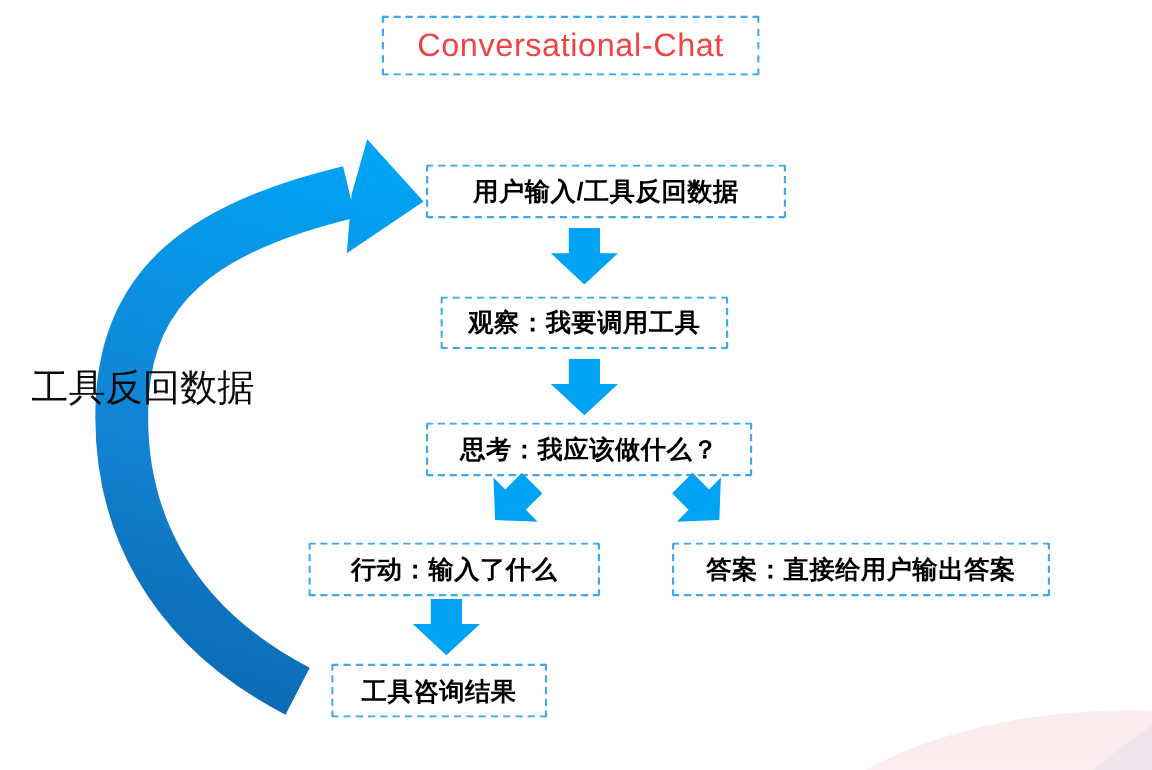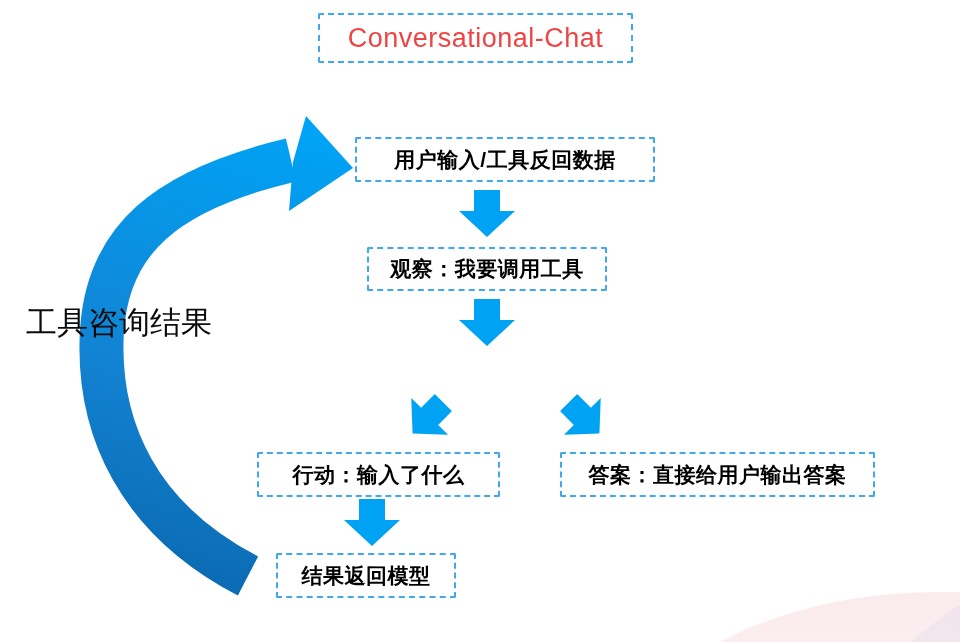--- a/index.html
+++ b/index.html
@@ -87,20 +87,23 @@
   <div class="box node" style="left:367px;top:247px;width:240px;height:44px;">
     <span>观察：我要调用工具</span>
   </div>
 
   <div class="arrow" style="left:459px;top:299px;">
     <svg width="56" height="47" viewBox="0 0 56 47">
       <polygon points="15,0 41,0 41,21 56,21 28,47 0,21 15,21" fill="#00A2F4"></polygon>
     </svg>
   </div>
 
+  <div class="box node" style="left:355px;top:352px;width:272px;height:45px;">
+    <span>思考：我应该做什么？</span>
+  </div>
 
   <div class="arrow diag-left" style="left:402px;top:396px;">
     <svg width="52" height="44" viewBox="0 0 56 47">
       <polygon points="15,0 41,0 41,21 56,21 28,47 0,21 15,21" fill="#00A2F4"></polygon>
     </svg>
   </div>
 
   <div class="arrow diag-right" style="left:558px;top:396px;">
     <svg width="52" height="44" viewBox="0 0 56 47">
       <polygon points="15,0 41,0 41,21 56,21 28,47 0,21 15,21" fill="#00A2F4"></polygon>
@@ -115,18 +118,18 @@
     <span>答案：直接给用户输出答案</span>
   </div>
 
   <div class="arrow" style="left:344px;top:499px;">
     <svg width="56" height="47" viewBox="0 0 56 47">
       <polygon points="15,0 41,0 41,21 56,21 28,47 0,21 15,21" fill="#00A2F4"></polygon>
     </svg>
   </div>
 
   <div class="box node" style="left:276px;top:553px;width:180px;height:45px;">
-    <span>结果返回模型</span>
+    <span>工具咨询结果</span>
   </div>
 
-  <div class="loop-label">工具咨询结果</div>
+  <div class="loop-label">工具反回数据</div>
 
 </div>
 
 </body></html>

